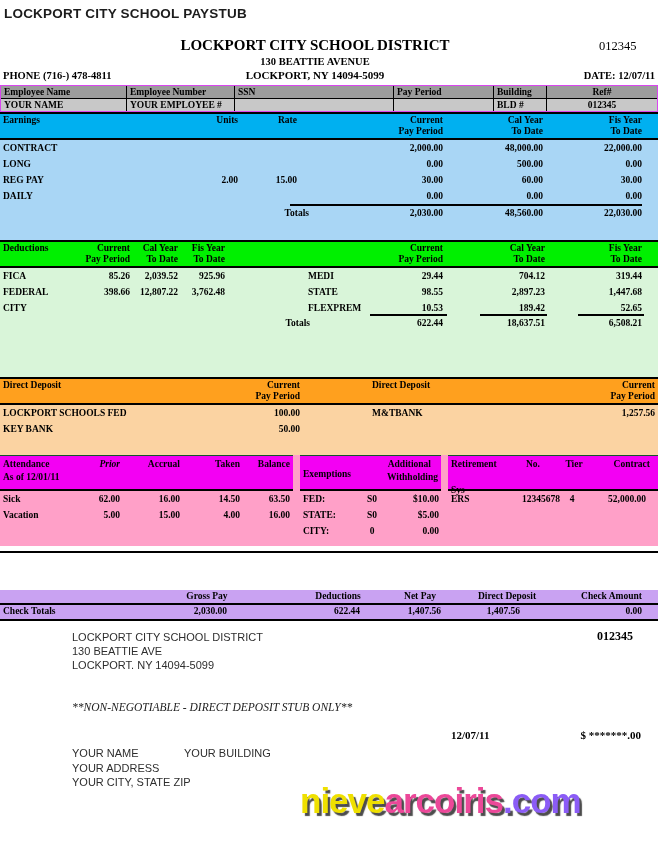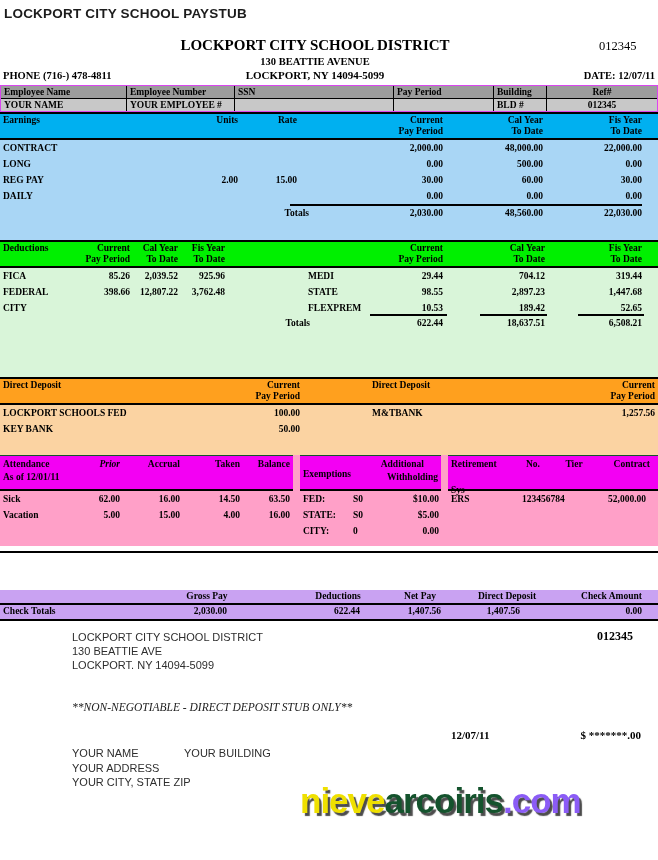--- a/index.html
+++ b/index.html
@@ -48,21 +48,21 @@
   
   .att{top:455px;height:91px;background:#FFA0C8;}
   .att-head{position:absolute;top:0;height:33px;background:#F300F3;border-top:1px solid #14532d;border-bottom:2px solid #000;}
   .att-head span{position:absolute;line-height:12px;font-size:9.5px;white-space:nowrap;}
   .att-b1{position:absolute;left:0;top:36px;width:293px;}
   .b1-grid{grid-template-columns:60px 57px 60px 60px 50px;padding-left:3px;}
   .att-b2{position:absolute;left:300px;top:36px;width:141px;}
   .b2-grid{grid-template-columns:50px 38px 48px;padding-left:3px;}
   .att-b3{position:absolute;left:448px;top:36px;width:210px;}
   .b3-grid{grid-template-columns:55px 54px 24px 62px;padding-left:3px;}
-  .cc{text-align:left;}
+  .cc{text-align:center;}
 
   
   .ck{top:551px;height:33px;border-top:2px solid #000;font-weight:bold;font-size:9.5px;}
   .ck-row{position:relative;background:#C9A2F2;}
   .ck-h{height:13px;border-bottom:2px solid #000;margin-top:37px;}
   .ck-v{height:14px;border-bottom:2px solid #000;}
   .ck span{position:absolute;line-height:13px;white-space:nowrap;}
 
   
   .stub-addr{left:72px;top:630px;font-family:"Liberation Sans",sans-serif;font-size:11px;
@@ -73,21 +73,21 @@
   .stub-amt{left:553px;top:729px;width:88px;text-align:right;font-weight:bold;font-size:11px;}
   .recipient{left:72px;top:746px;font-family:"Liberation Sans",sans-serif;font-size:11px;
              line-height:14.5px;color:#2e2e2e;width:300px;}
   .rcpt-l1{position:relative;height:14.5px;}
   .rcpt-b{position:absolute;left:112px;top:0;}
 
   
   .wm{left:300px;top:781px;font-family:"Liberation Sans",sans-serif;font-weight:bold;
       font-size:35px;letter-spacing:-1px;white-space:nowrap;
       text-shadow:2.5px 2.5px 1px rgba(45,45,45,.85);}
-  .wm-1{color:#EFE000;} .wm-2{color:#14532d;} .wm-3{color:#8b5cf6;}
+  .wm-1{color:#EFE000;} .wm-2{color:#ec4899;} .wm-3{color:#8b5cf6;}
 </style>
 </head>
 <body>
 
 <div class="page">
 
   <div class="abs doc-title">LOCKPORT CITY SCHOOL PAYSTUB</div>
   <div class="abs district">LOCKPORT CITY SCHOOL DISTRICT</div>
   <div class="abs ref-top">012345</div>
   <div class="abs addr1">130 BEATTIE AVENUE</div>
@@ -287,21 +287,21 @@
     <div class="att-head" style="left:0;width:293px;">
       <span style="left:3px;top:2px;">Attendance</span>
       <span style="left:3px;top:15px;">As of 12/01/11</span>
       <span style="left:60px;top:2px;width:60px;text-align:right;font-style:italic;">Prior</span>
       <span style="left:120px;top:2px;width:60px;text-align:right;">Accrual</span>
       <span style="left:180px;top:2px;width:60px;text-align:right;">Taken</span>
       <span style="left:240px;top:2px;width:50px;text-align:right;">Balance</span>
     </div>
     <div class="att-head" style="left:300px;width:141px;">
       <span style="left:3px;top:12px;">Exemptions</span>
-      <span style="right:17px;top:2px;">Additional</span>
+      <span style="right:10px;top:2px;">Additional</span>
       <span style="right:3px;top:15px;">Withholding</span>
     </div>
     <div class="att-head" style="left:448px;width:210px;">
       <span style="left:3px;top:2px;">Retirement</span>
       <span style="left:3px;top:28px;">Sys</span>
       <span style="left:58px;top:2px;width:54px;text-align:center;">No.</span>
       <span style="left:112px;top:2px;width:28px;text-align:center;">Tier</span>
       <span style="right:8px;top:2px;">Contract</span>
     </div>
 

